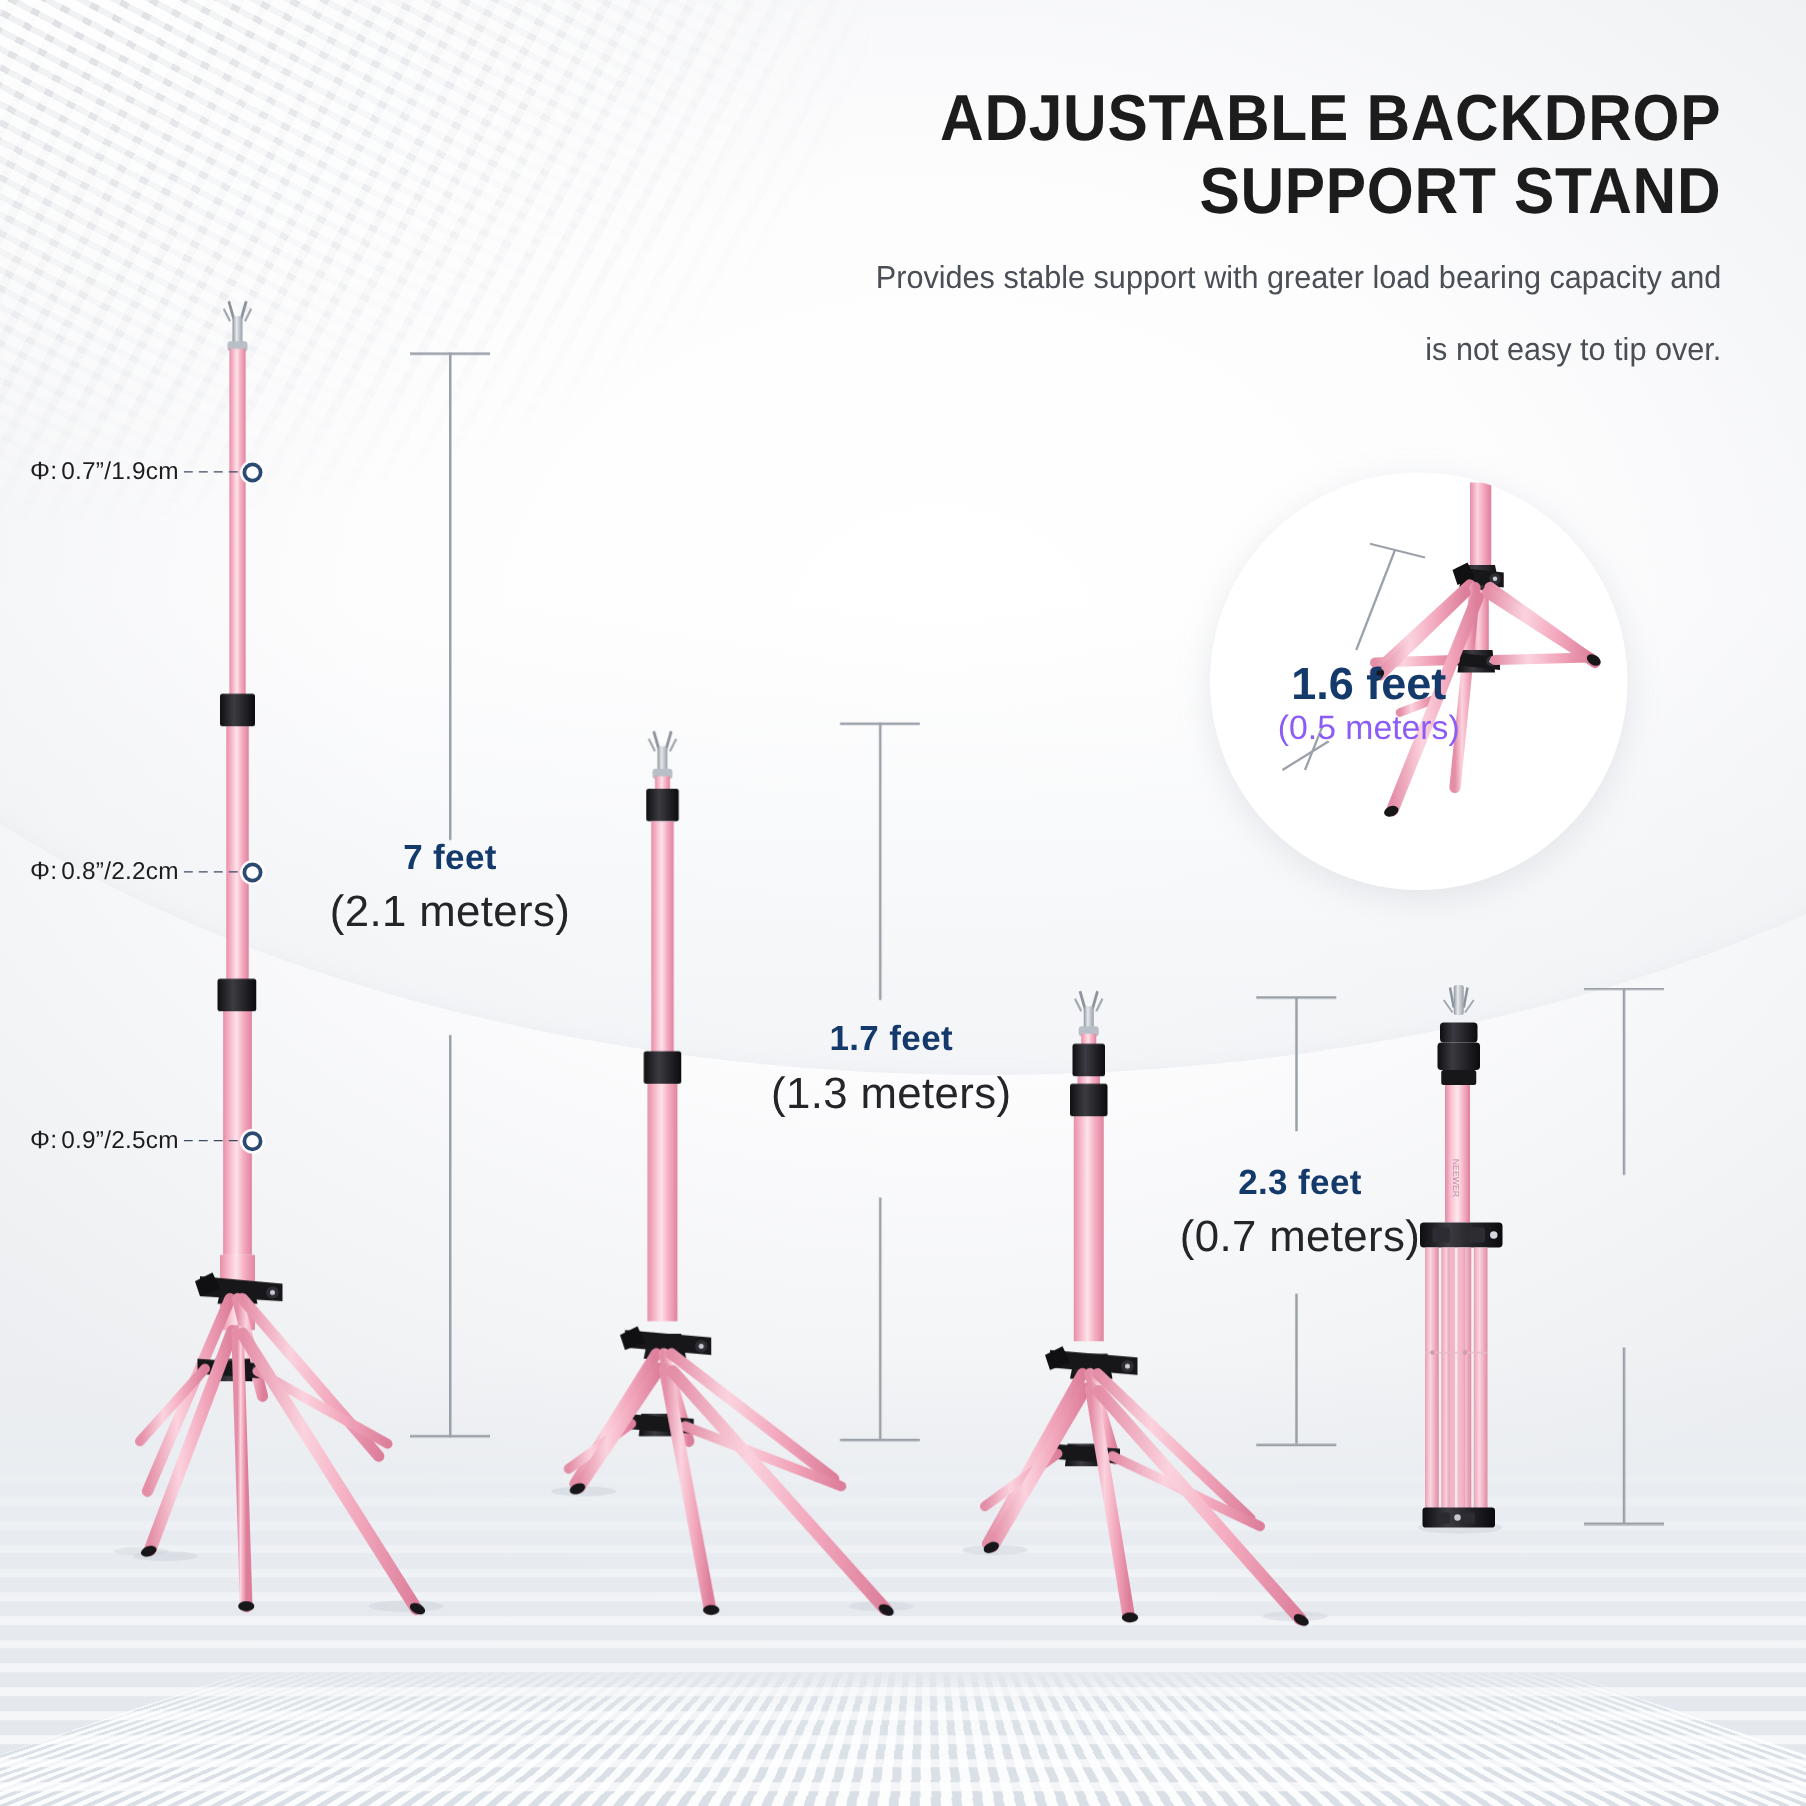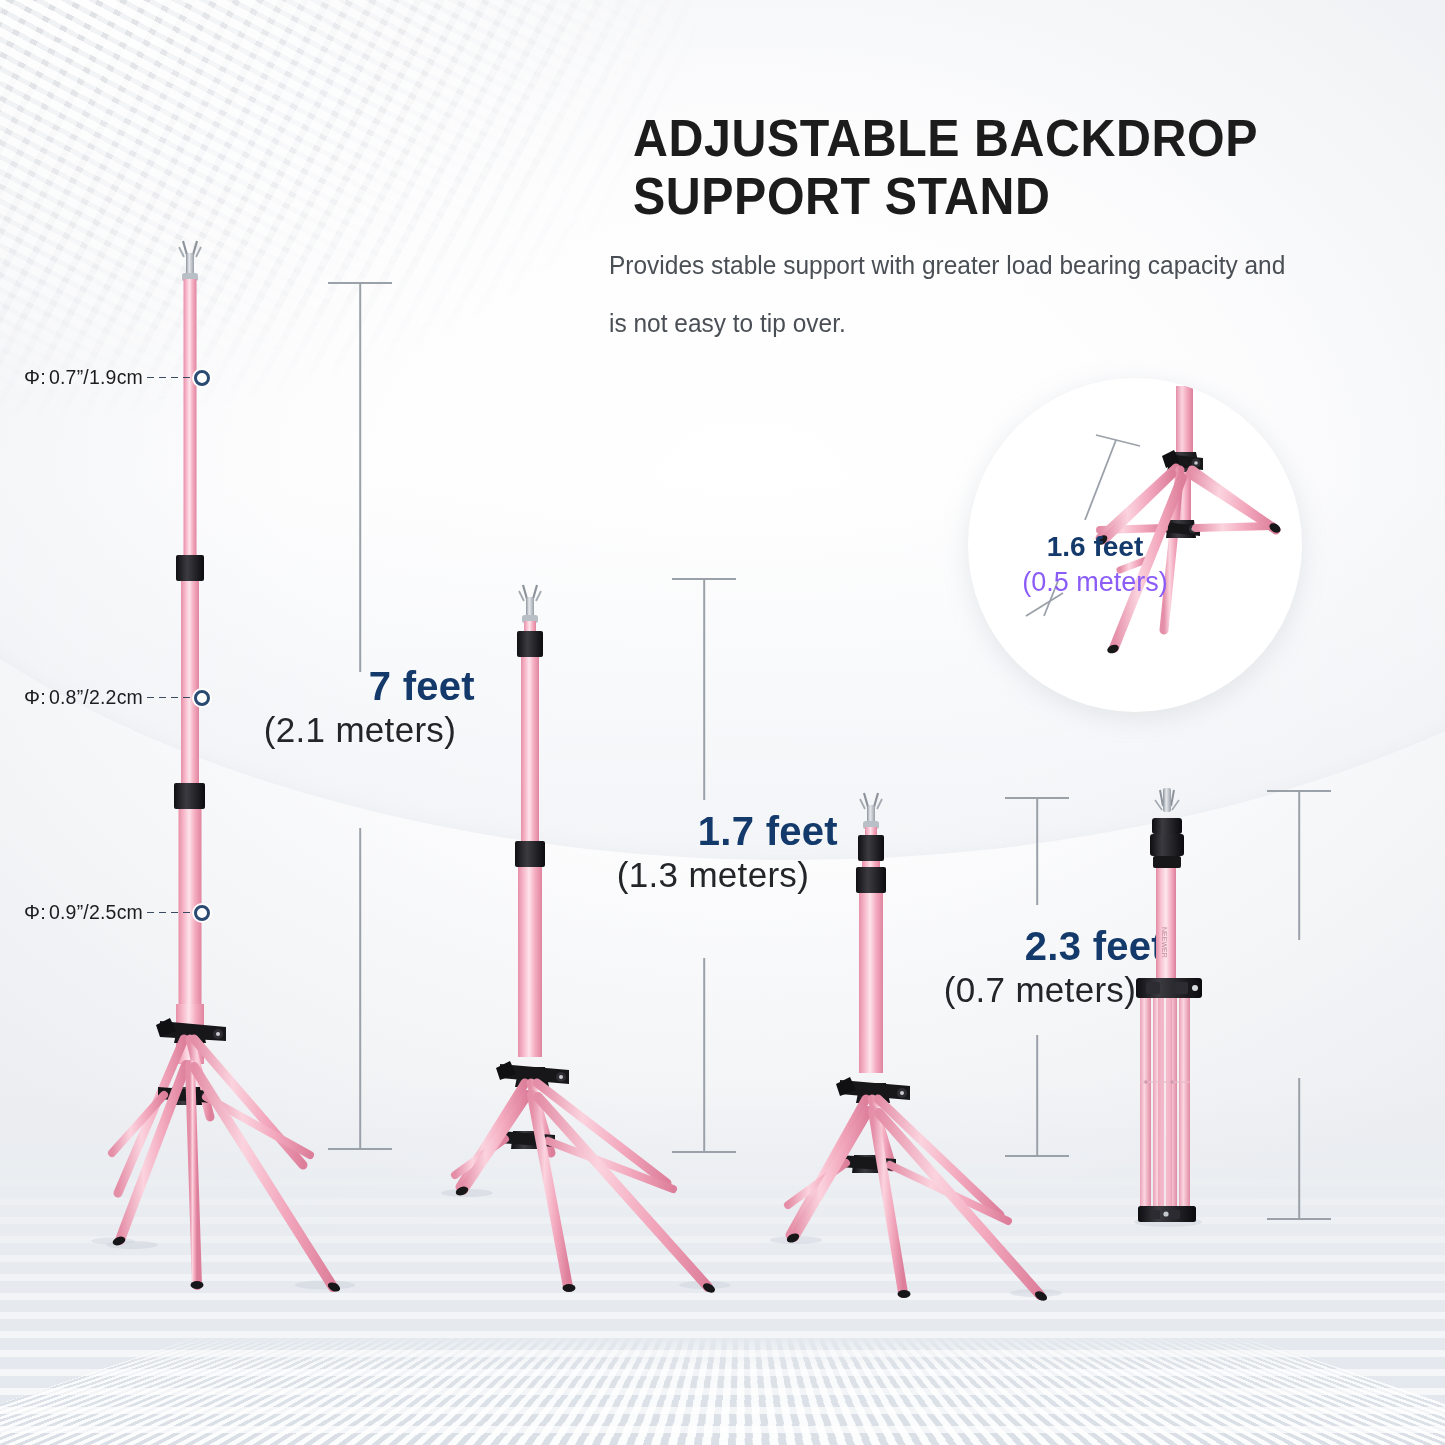--- a/index.html
+++ b/index.html
@@ -58,21 +58,21 @@
   .bg-floor-h{
     position:absolute; left:0; right:0; bottom:0; height:300px;
     background-image:repeating-linear-gradient(0deg,
       rgba(255,255,255,0.0) 0px, rgba(255,255,255,0.0) 12px,
       rgba(255,255,255,0.8) 12px, rgba(255,255,255,0.8) 19px);
     -webkit-mask-image:linear-gradient(180deg, rgba(0,0,0,0) 0%, rgba(0,0,0,0.6) 50%, rgba(0,0,0,0.9) 100%);
     mask-image:linear-gradient(180deg, rgba(0,0,0,0) 0%, rgba(0,0,0,0.6) 50%, rgba(0,0,0,0.9) 100%);
   }
 
   
-  .header{ position:absolute; right:68px; top:66px; width:800px; text-align:left;margin-top:43px; }
+  .header{ position:absolute; right:68px; top:66px; width:800px; text-align:right; }
   .title{
     font-family:"Liberation Sans", sans-serif;
     font-weight:bold; font-size:52px; line-height:58px;
     letter-spacing:.6px; color:#1c1c1c;
     transform:scaleX(0.93); transform-origin:right center;
   }
   .subtitle{
     margin-top:22px;
     font-size:25.5px; line-height:36px; color:#4a4f55; font-weight:400;
     transform:scaleX(0.96); transform-origin:right center;
@@ -96,32 +96,32 @@
     box-shadow:0 0 0 2px rgba(255,255,255,.95);
   }
 
   
   .dimline{ position:absolute; }
   .dimline .vbar{ position:absolute; left:50%; width:1.6px; background:#9ba1a9; transform:translateX(-50%); }
   .dimline .cap{ position:absolute; left:50%; width:64px; height:1.6px; background:#9ba1a9; transform:translateX(-50%); }
 
   
   .meas{ position:absolute; text-align:center; white-space:nowrap; }
-  .meas .ft{ font-size:40px; font-weight:bold; color:#143a6b; letter-spacing:.3px; line-height:42px;text-align:right; }
+  .meas .ft{ font-size:28px; font-weight:bold; color:#143a6b; letter-spacing:.3px; line-height:42px; }
   .meas .mt{ font-size:35px; color:#232529; letter-spacing:.3px; line-height:46px; font-weight:400; }
 
   
   .inset{
     position:absolute; left:968px; top:378px; width:334px; height:334px;
     border-radius:50%; background:#ffffff;
     box-shadow:0 6px 26px rgba(150,158,170,0.22);
     overflow:hidden;
   }
   .inset-meas{ position:absolute; left:990px; top:530px; width:210px; text-align:center; }
-  .inset-meas .ft{ font-size:28px; font-weight:bold; color:#143a6b; line-height:34px; }
+  .inset-meas .ft{ font-size:36px; font-weight:bold; color:#143a6b; line-height:34px; }
   .inset-meas .mt{ font-size:27px; color:#8b5cf6; line-height:36px; }
 
   
   .prod{ position:absolute; }
 </style>
 </head>
 <body>
 
 <div id="stage">
 

